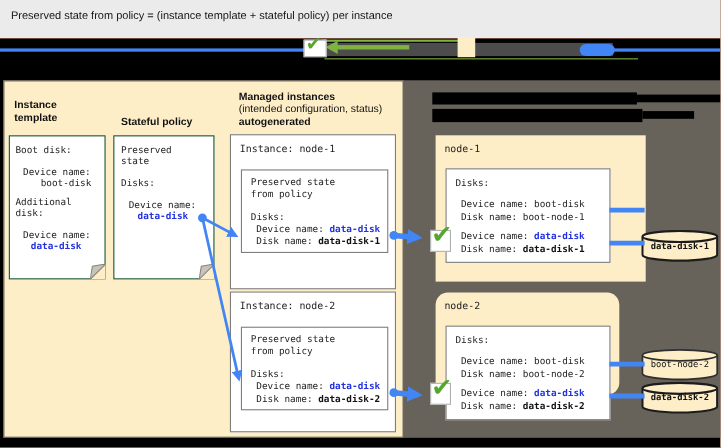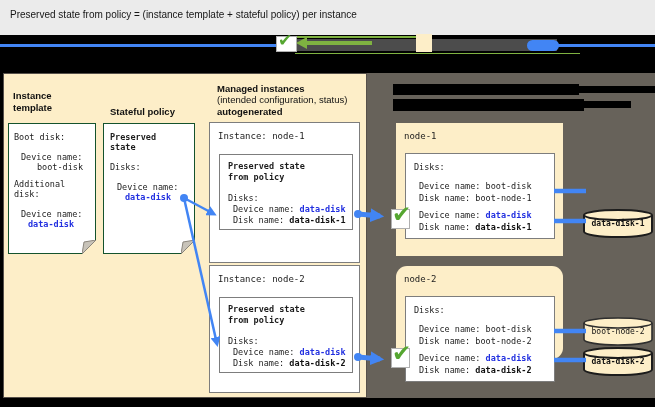--- a/index.html
+++ b/index.html
@@ -1,20 +1,20 @@
 <!DOCTYPE html>
 <html><head>
 <meta charset="utf-8">
 <style>
   html,body{margin:0;padding:0;background:#fff;}
   .screen{position:relative;width:655px;height:407px;overflow:hidden;
           font-family:"Liberation Sans",sans-serif;background:#c2410c;}
   .abs{position:absolute;}
   .mono{font-family:"DejaVu Sans Mono",monospace;font-size:8.5px;color:#1c1c1c;white-space:pre;}
-  .mono-b{font-weight:bold;}
+  .mono-b{font-weight:normal;}
   .blue-val{color:#2230e0;font-weight:bold;}
   .bold-val{font-weight:bold;color:#111;}
   .heading{font-size:9.5px;font-weight:bold;color:#111;line-height:11.5px;}
   .heading-normal{font-size:9.5px;font-weight:normal;color:#111;line-height:11.5px;white-space:nowrap;}
   .title-text{font-size:10px;color:#161616;}
   .doc{background:#ffffff;border:1px solid #14532d;}
   .whitebox{background:#ffffff;border:1px solid #7d7d7d;}
   .creambox{background:#fdeec8;}
   .fold-svg{position:absolute;right:-1px;bottom:-1px;}
   .check-glyph{font-family:"DejaVu Sans",sans-serif;font-weight:bold;color:#55a630;}
@@ -104,21 +104,21 @@
     <div class="abs mono" style="left:8px;top:8px;font-size:9px;">Instance: node-2</div>
     <div class="abs whitebox" style="left:9px;top:31px;width:134px;height:76px;box-sizing:border-box;">
       <div class="abs mono mono-b" style="left:8px;top:6px;">Preserved state</div>
       <div class="abs mono mono-b" style="left:8px;top:17px;">from policy</div>
       <div class="abs mono" style="left:8px;top:38px;">Disks:</div>
       <div class="abs mono" style="left:13px;top:49px;"><span>Device name: </span><span class="blue-val">data-disk</span></div>
       <div class="abs mono" style="left:13px;top:60px;"><span>Disk name: </span><span class="bold-val">data-disk-2</span></div>
     </div>
   </div>
 
-  <div class="abs creambox" style="left:396px;top:123px;width:167px;height:133px;">
+  <div class="abs creambox" style="left:396px;top:123px;width:167px;height:133px;padding-left:24px;">
     <div class="abs mono" style="left:8px;top:8px;font-size:9px;">node-1</div>
     <div class="abs whitebox" style="left:9px;top:30px;width:150px;height:86px;box-sizing:border-box;">
       <div class="abs mono" style="left:8px;top:8px;">Disks:</div>
       <div class="abs mono" style="left:13px;top:27px;">Device name: boot-disk</div>
       <div class="abs mono" style="left:13px;top:38.5px;">Disk name: boot-node-1</div>
       <div class="abs mono" style="left:13px;top:56px;"><span>Device name: </span><span class="blue-val">data-disk</span></div>
       <div class="abs mono" style="left:13px;top:67.5px;"><span>Disk name: </span><span class="bold-val">data-disk-1</span></div>
     </div>
   </div>
 

